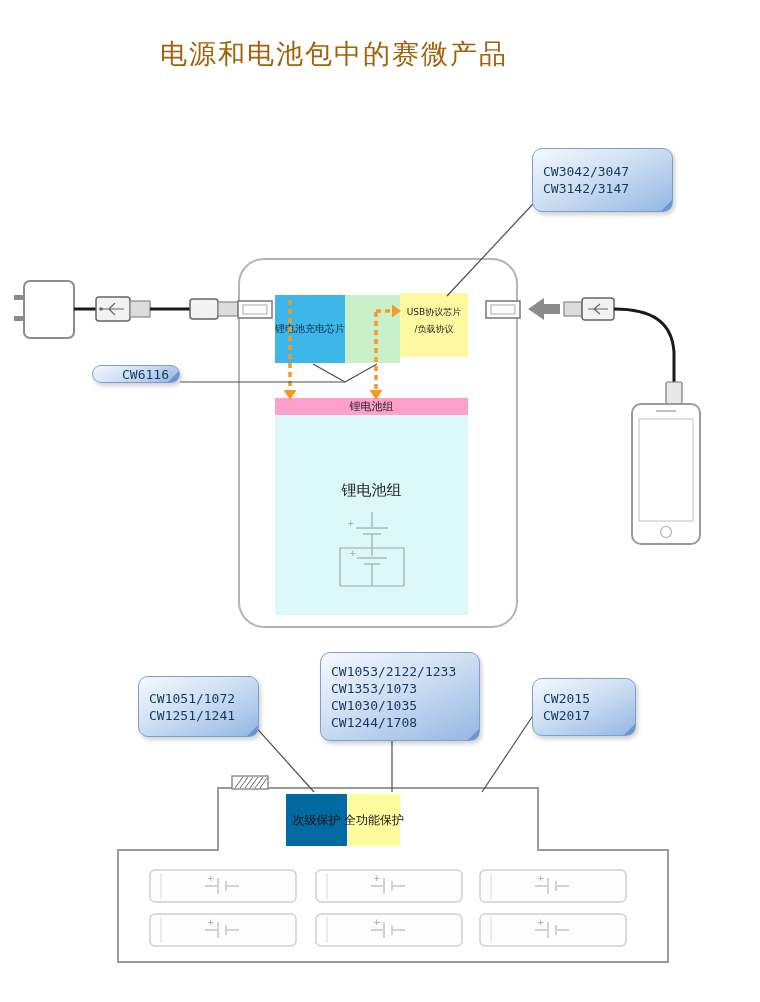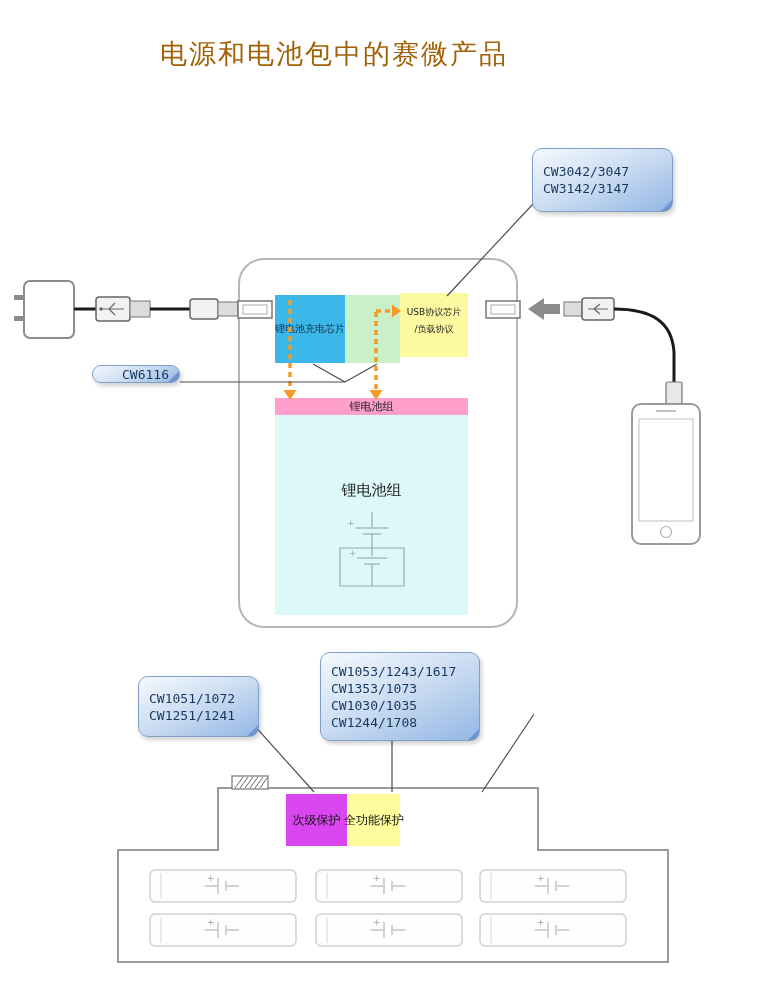--- a/index.html
+++ b/index.html
@@ -24,21 +24,21 @@
                 padding-top:11px; font-size:9px; line-height:1.9; color:#222; }
   .bar-pink { position:absolute; left:275px; top:398px; width:193px; height:17px;
               background:#ff9fcc; display:flex; align-items:center; justify-content:center;
               font-size:11px; color:#222; }
   .box-cyan { position:absolute; left:275px; top:415px; width:193px; height:200px; background:#dcf8f8; }
   .cyan-label { position:absolute; left:0; right:0; top:66px; text-align:center; font-size:15px; color:#222; }
 
   
   .bb { position:absolute; display:flex; align-items:center; justify-content:center;
         font-size:12px; color:#111; white-space:nowrap; }
-  .bb-orange { left:286px; top:794px; width:61px;  height:52px; background:#d946ef; }
+  .bb-orange { left:286px; top:794px; width:61px;  height:52px; background:#0369a1; }
   .bb-yellow { left:348px; top:794px; width:52px;  height:52px; background:#fffc9e; }
   .bb-green  { left:418px; top:794px; width:117px; height:52px; background:#ccf2cc; }
 
   
   .callout {
     position:absolute; border:1px solid #7f9fc9; border-radius:10px;
     background:linear-gradient(155deg, #f4f9fe 0%, #cfdff3 45%, #93b7e4 100%);
     box-shadow:2px 3px 4px rgba(0,0,0,0.18);
     font-family:"DejaVu Sans Mono", monospace; font-size:13px; color:#17375e;
     padding:6px 10px; display:flex; flex-direction:column; justify-content:center; gap:2px;
@@ -202,20 +202,24 @@
   <div class="callout co-6116">
     <div class="cl">CW6116</div>
   </div>
 
   <div class="callout co-1051">
     <div class="cl">CW1051/1072</div>
     <div class="cl">CW1251/1241</div>
   </div>
 
   <div class="callout co-1053">
-    <div class="cl">CW1053/1243/1617</div>
+    <div class="cl">CW1053/2122/1233</div>
     <div class="cl">CW1353/1073</div>
     <div class="cl">CW1030/1035</div>
     <div class="cl">CW1244/1708</div>
   </div>
 
+  <div class="callout co-2015">
+    <div class="cl">CW2015</div>
+    <div class="cl">CW2017</div>
+  </div>
 
 </div>
 
 </body></html>

